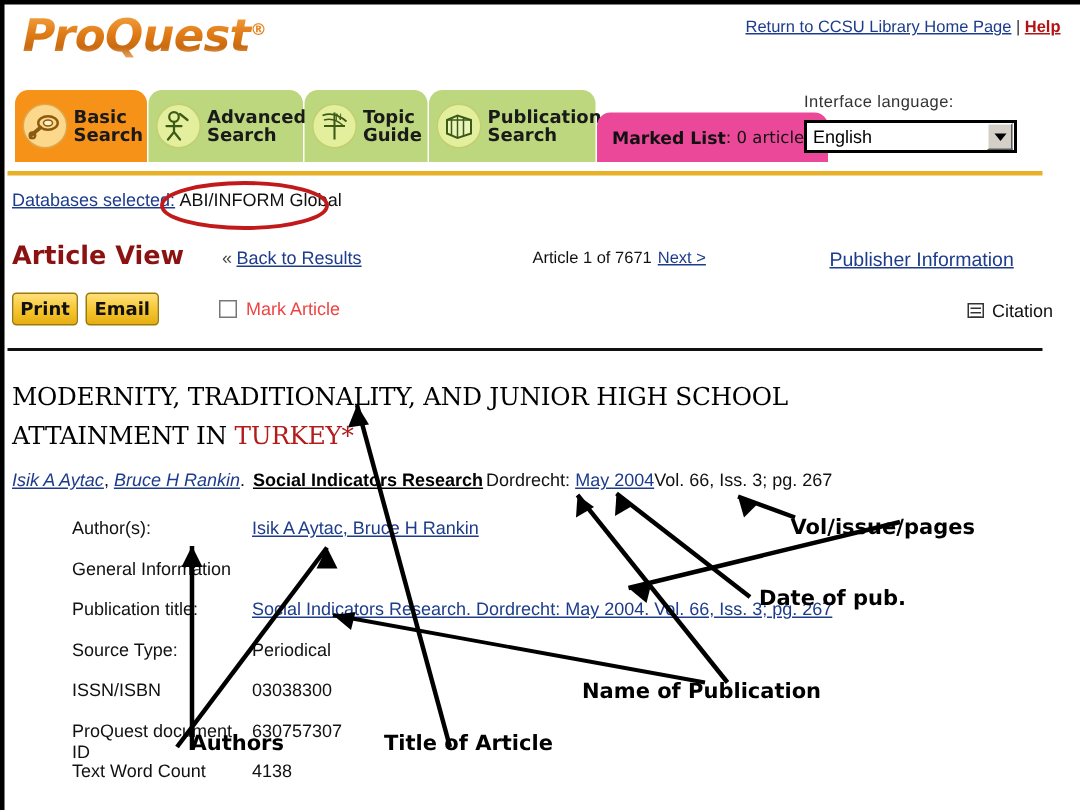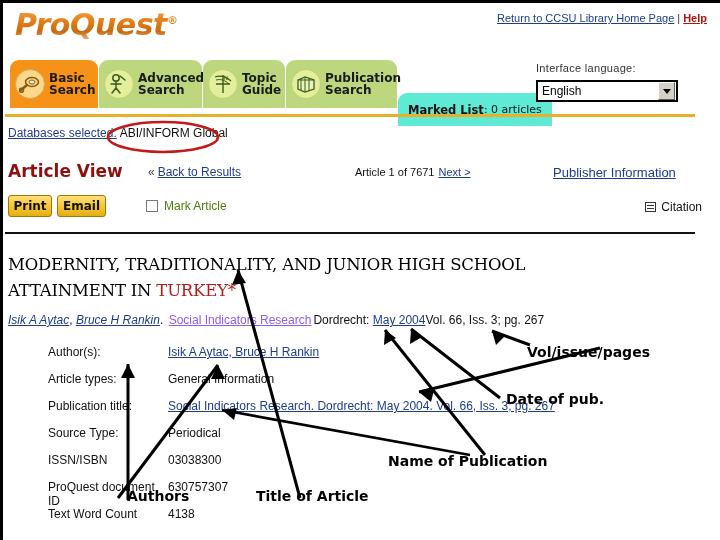--- a/index.html
+++ b/index.html
@@ -109,23 +109,23 @@
   .tab .tlabel {
     font-family: "DejaVu Sans", sans-serif;
     font-size: 12px;
     font-weight: bold;
     line-height: 12.5px;
     color: #1a1a1a;
     white-space: pre-line;
   }
   .marked {
     position: absolute;
-    top: 33px;
+    top: 15px;
     height: 33px;
-    background: #5eead4;
+    background: #ec4899;
     border-radius: 9px 9px 0 0;
     display: flex;
     align-items: center;
     padding: 0 10px;
     box-sizing: border-box;
     font-family: "DejaVu Sans", sans-serif;
     font-size: 11.5px;
     font-weight: bold;
     color: #111;
     white-space: nowrap;
@@ -250,21 +250,21 @@
     white-space: nowrap;
   }
   .chk-box {
     width: 12px; height: 12px;
     border: 1px solid #777;
     background: #fff;
     box-sizing: border-box;
   }
   .chk-wrap .clabel {
     font-size: 12px;
-    color: #4d7c0f;
+    color: #ef4444;
     padding-left: 6px;
   }
   .citation {
     position: absolute;
     right: 18px; top: 200px;
     display: flex;
     align-items: center;
     font-size: 12px;
     color: #111;
     white-space: nowrap;
@@ -310,22 +310,22 @@
   .cite-line {
     position: absolute;
     left: 8px; top: 313px;
     font-size: 12px;
     white-space: nowrap;
     color: #111;
   }
   .cite-line a { color: #1d3c8c; text-decoration: underline; }
   .cite-line .ital { font-style: italic; }
   .cite-line .journal {
-    color: #8b5cf6;
-    font-weight: normal;
+    color: #000000;
+    font-weight: bold;
     text-decoration: underline;
     padding: 0 2px;
   }
 
   
   .meta {
     position: absolute;
     left: 8px; top: 345px;
     width: 560px;
     margin-left: 40px;
@@ -481,21 +481,20 @@
   <div class="cite-line">
     <a href="#" class="ital">Isik A Aytac</a><span>, </span><a href="#" class="ital">Bruce H Rankin</a><span>. </span><a href="#" class="journal">Social Indicators Research</a><span>Dordrecht:</span> <a href="#">May 2004</a><span>Vol. 66, Iss. 3;  pg. 267</span>
   </div>
 
   <div class="meta">
     <div class="row">
       <div class="k">Author(s):</div>
       <div class="v"><a href="#">Isik A Aytac,  Bruce H Rankin</a></div>
     </div>
     <div class="row">
-      <div class="k">Article types:</div>
       <div class="v">General Information</div>
     </div>
     <div class="row">
       <div class="k">Publication title:</div>
       <div class="v"><a href="#">Social Indicators Research. Dordrecht: May 2004. Vol. 66, Iss. 3; pg. 267</a></div>
     </div>
     <div class="row">
       <div class="k">Source Type:</div>
       <div class="v">Periodical</div>
     </div>

